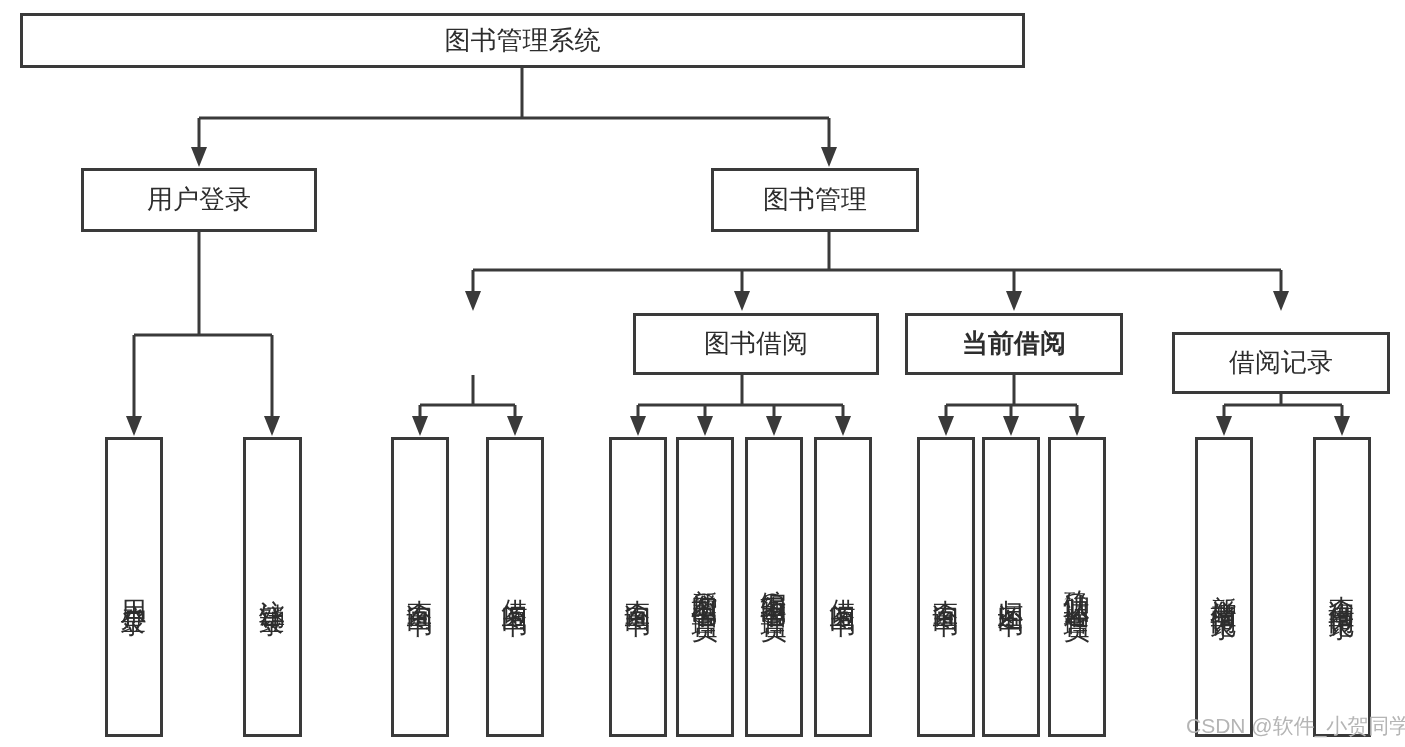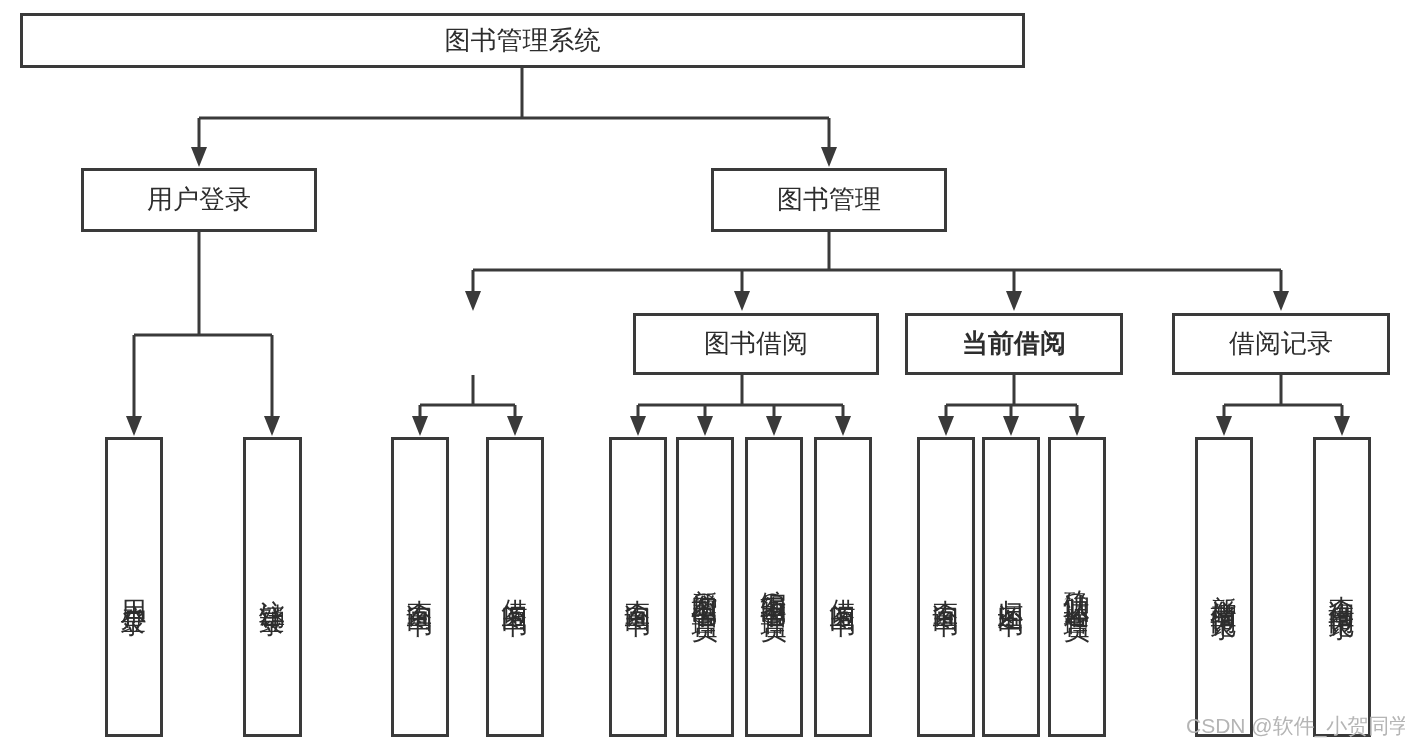--- a/index.html
+++ b/index.html
@@ -96,31 +96,31 @@
     <polygon points="1334,416 1350,416 1342,436"></polygon>
   </svg>
 
   <div class="node" style="left:20px; top:13px; width:1005px; height:55px;text-align:center;">
     <span>图书管理系统</span>
   </div>
 
   <div class="node" style="left:81px; top:168px; width:236px; height:64px;">
     <span>用户登录</span>
   </div>
-  <div class="node" style="left:711px; top:168px; width:236px; height:64px;">
+  <div class="node" style="left:711px; top:168px; width:208px; height:64px;">
     <span>图书管理</span>
   </div>
 
   <div class="node" style="left:633px; top:313px; width:246px; height:62px;">
     <span>图书借阅</span>
   </div>
   <div class="node" style="left:905px; top:313px; width:218px; height:62px;font-weight:bold;">
     <span>当前借阅</span>
   </div>
-  <div class="node" style="left:1172px; top:313px; width:218px; height:62px;">
+  <div class="node" style="left:1172px; top:332px; width:218px; height:62px;">
     <span>借阅记录</span>
   </div>
 
   <div class="node leaf" style="left:105px; top:437px; width:58px; height:300px;">
     <span class="vtext">用户登录</span>
   </div>
   <div class="node leaf" style="left:243px; top:437px; width:59px; height:300px;">
     <span class="vtext">注销登录</span>
   </div>
 

